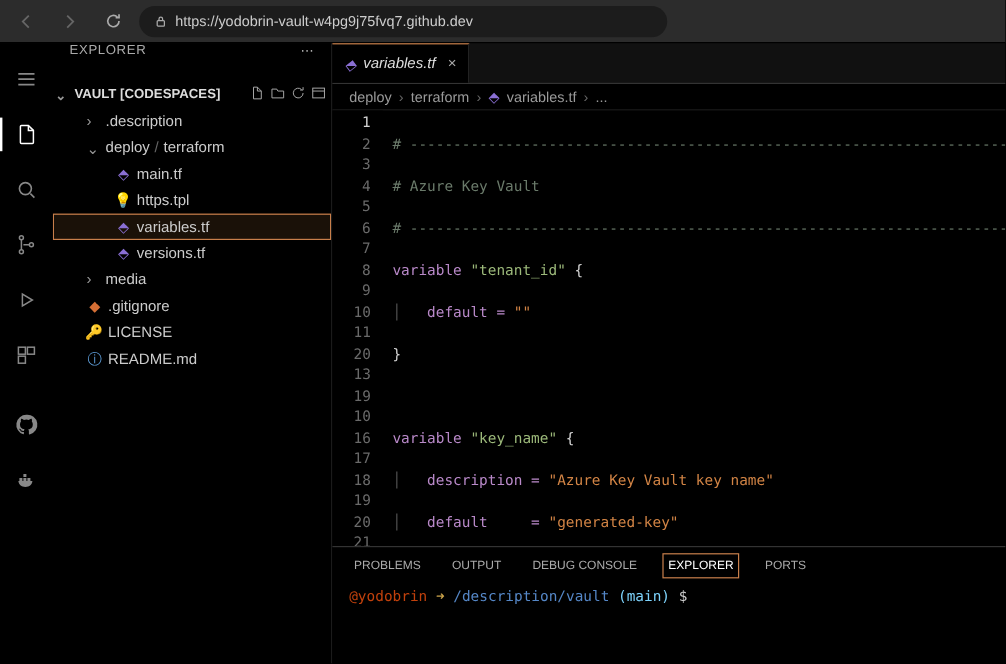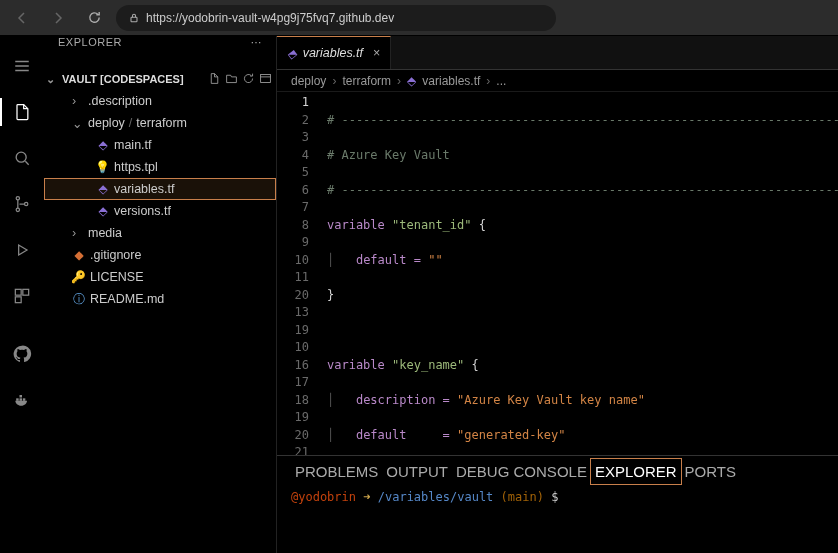--- a/index.html
+++ b/index.html
@@ -43,27 +43,27 @@
 .gutter div:first-child { color:#d4d4d4; }
 .code { flex:1; padding:2px 0 0 8px; white-space:pre; color:#d4d4d4; overflow:hidden; }
 .c-comment{ color:#6a7a6a; }
 .c-key{ color:#b989c9; }
 .c-str{ color:#d28445; }
 .c-strb{ color:#9cb97a; }
 .c-delim{ color:#d4d4d4; }
 .code .row { height:17.5px; }
 .guide { color:#555; }
 .panel { height:98px; border-top:1px solid #333; background:#000; display:flex; flex-direction:column; }
-.panel-tabs { height:30px; display:flex; align-items:center; padding:0 14px; font-size:15px; color:#aaa; }
+.panel-tabs { height:30px; display:flex; align-items:center; gap:18px; padding:0 14px; font-size:10px; color:#aaa; }
 .panel-tab { padding:4px 4px; cursor:pointer; }
 .panel-tab.active { color:#fff; outline:1px solid #c87f4b; outline-offset:0; }
 .terminal { flex:1; padding:4px 14px; font-family:Menlo,Consolas,monospace; font-size:12px; }
 .t-user{ color:#c2410c; }
 .t-path{ color:#5587c7; }
-.t-branch{ color:#a16207; }
+.t-branch{ color:#7dd3fc; }
 .t-dollar{ color:#ccc; }
 .t-arrow{ color:#c9a24a; }
 </style>
 </head>
 <body>
 
 <div class="browser-bar">
   <div class="nav-btn disabled">
       <svg width="16" height="16" viewBox="0 0 16 16" fill="none" stroke="currentColor" stroke-width="1.5">
         <path d="M10 3 L5 8 L10 13"></path>
@@ -290,19 +290,19 @@
       <div class="panel-tabs">
         <span class="panel-tab">PROBLEMS</span>
         <span class="panel-tab">OUTPUT</span>
         <span class="panel-tab">DEBUG CONSOLE</span>
         <span class="panel-tab active">EXPLORER</span>
         <span class="panel-tab">PORTS</span>
       </div>
       <div class="terminal">
         <span class="t-user">@yodobrin</span>
         <span class="t-arrow">➜</span>
-        <span class="t-path">/variables/vault</span>
+        <span class="t-path">/description/vault</span>
         <span class="t-branch">(main)</span>
         <span class="t-dollar">$</span>
       </div>
     </div>
   </div>
 </div>
 
 </body></html>

